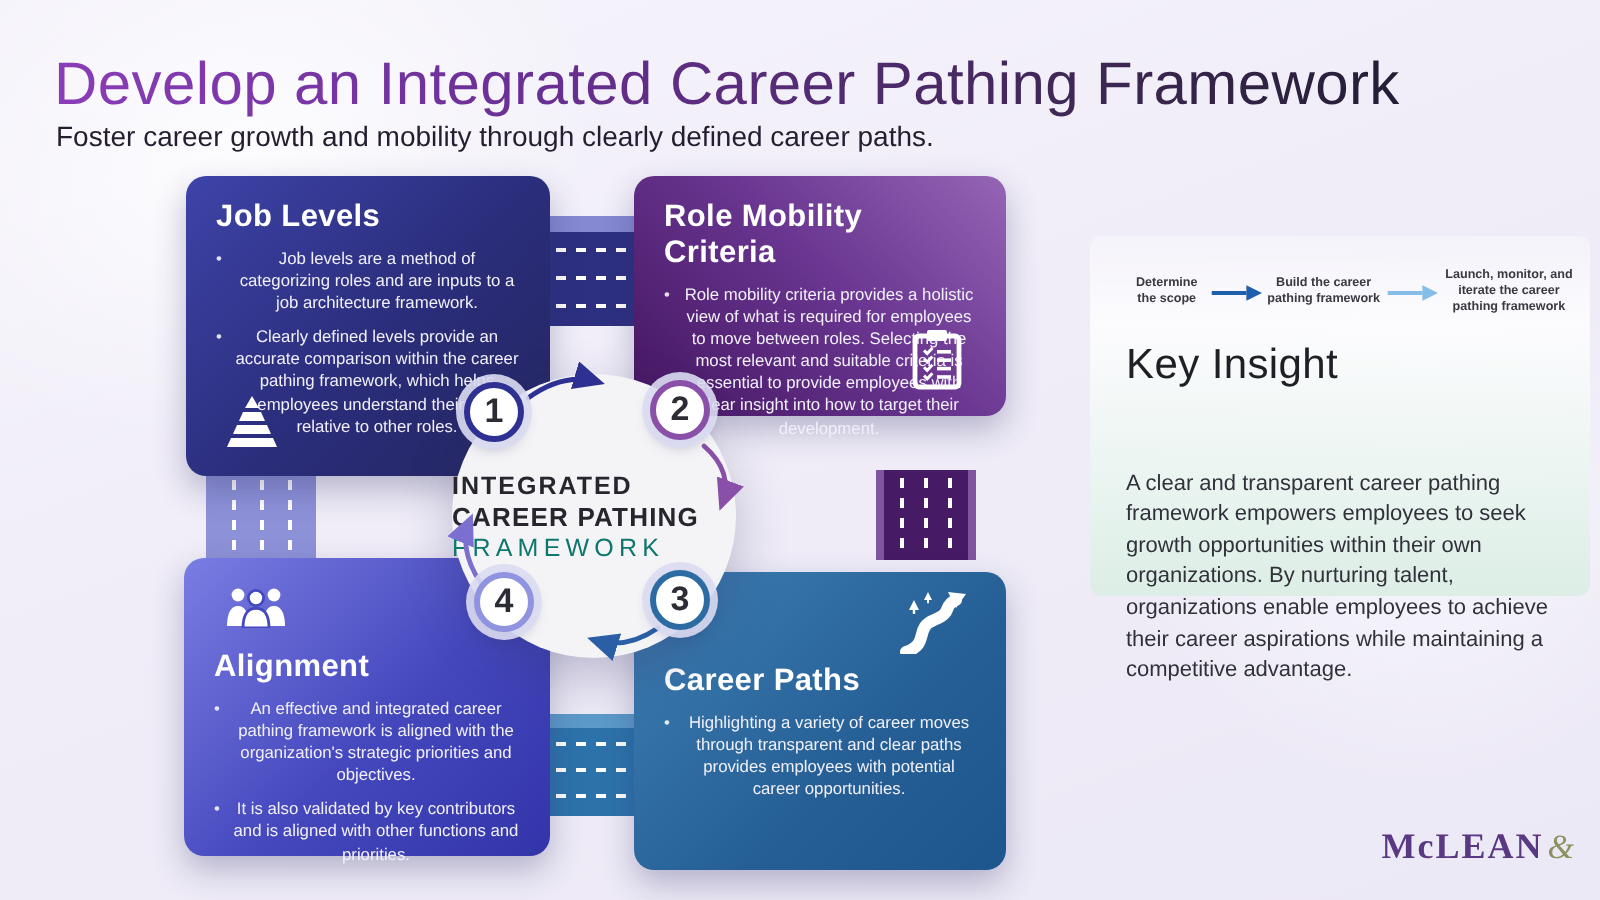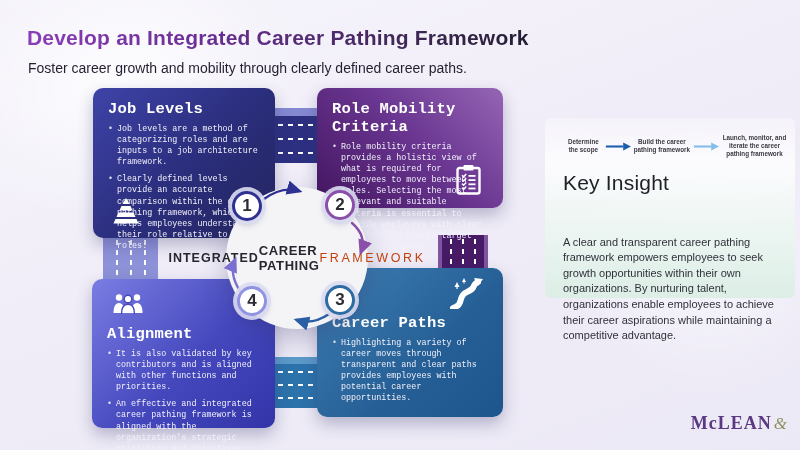--- a/index.html
+++ b/index.html
@@ -6,21 +6,21 @@
   html,body { width:800px; height:450px; }
   body { font-family:"Liberation Sans", sans-serif; }
   .canvas { position:relative; width:800px; height:450px; overflow:hidden;
             background: linear-gradient(160deg,#f6f4fb 0%,#f0edf8 45%,#ece9f6 100%); }
   .bg-decor { position:absolute; pointer-events:none; }
   .bg1 { left:-90px; top:-70px; width:420px; height:300px; transform:rotate(-18deg);
          background: radial-gradient(ellipse at center, rgba(255,255,255,.8), rgba(255,255,255,0) 62%); }
   .bg2 { right:-80px; top:100px; width:340px; height:320px;
          background: radial-gradient(ellipse at center, rgba(255,255,255,.5), rgba(255,255,255,0) 60%); }
 
-  .title { position:absolute; left:27px; top:26px; font-size:21px; font-weight:700; letter-spacing:.2px;
+  .title { position:absolute; left:27px; top:26px; font-size:30px; font-weight:400; letter-spacing:.2px;
            background: linear-gradient(90deg,#8a3db8 0%,#6a2f94 35%,#3c2752 78%,#241d35 100%);
            -webkit-background-clip:text; background-clip:text; -webkit-text-fill-color:transparent; color:transparent; }
   .subtitle { position:absolute; left:28px; top:60px; font-size:14px; color:#241e30; }
 
   
   .conn { position:absolute; z-index:1; }
   .conn-top    { left:273px; top:108px; width:46px; height:55px;
                  background: linear-gradient(180deg,#8489d2 0 8px,#2d3080 8px 100%); }
   .conn-bottom { left:273px; top:357px; width:46px; height:51px;
                  background: linear-gradient(180deg,#5d9bcb 0 7px,#2d73ab 7px 100%); }
@@ -31,42 +31,42 @@
             background: repeating-linear-gradient(90deg,#fff 0,#fff 5px,transparent 5px,transparent 10px); }
   .conn-top .dash-h:nth-child(1){top:16px} .conn-top .dash-h:nth-child(2){top:30px} .conn-top .dash-h:nth-child(3){top:44px}
   .conn-bottom .dash-h:nth-child(1){top:14px} .conn-bottom .dash-h:nth-child(2){top:27px} .conn-bottom .dash-h:nth-child(3){top:40px}
   .dash-v { position:absolute; width:2px; top:4px; bottom:4px;
             background: repeating-linear-gradient(180deg,#fff 0,#fff 5px,transparent 5px,transparent 10px); }
   .conn-left .dash-v:nth-child(1){left:13px} .conn-left .dash-v:nth-child(2){left:27px} .conn-left .dash-v:nth-child(3){left:41px}
   .conn-right .dash-v:nth-child(1){left:12px} .conn-right .dash-v:nth-child(2){left:24px} .conn-right .dash-v:nth-child(3){left:36px}
 
   
   .quad { position:absolute; z-index:2; border-radius:10px; color:#fff; padding:12px 15px;
-          box-shadow:0 7px 16px rgba(45,45,100,.30);font-family:Liberation Mono, monospace; }
+          box-shadow:0 7px 16px rgba(45,45,100,.30); }
   .q1 { left:93px;  top:88px;  width:182px; height:150px; background:linear-gradient(135deg,#3e43a8 0%,#2a2d7a 55%,#24265f 100%); }
   .q2 { left:317px; top:88px;  width:186px; height:120px; background:linear-gradient(225deg,#9565b5 0%,#6a3691 45%,#431560 100%); }
-  .q3 { left:317px; top:268px; width:186px; height:149px; background:linear-gradient(135deg,#3f7fb4 0%,#255f95 60%,#1d568c 100%); }
+  .q3 { left:317px; top:286px; width:186px; height:149px; background:linear-gradient(135deg,#3f7fb4 0%,#255f95 60%,#1d568c 100%); }
   .q4 { left:92px;  top:279px; width:183px; height:149px; background:linear-gradient(135deg,#7a7de2 0%,#4548bd 55%,#3234a8 100%); }
   .quad h3 { font-size:15.5px; font-weight:700; letter-spacing:.2px; margin-bottom:6px; }
-  .quad ul { list-style:none; }
+  .quad ul { list-style:none;text-align:center; }
   .quad li { position:relative; padding-left:9px; margin-bottom:6px; font-size:8.4px; line-height:1.32; color:#f1f0fa; }
   .quad li::before { content:"•"; position:absolute; left:0; top:0; font-size:8.4px; color:rgba(255,255,255,.85); }
   .q-icon { position:absolute; }
   .q1 .q-icon { left:19px; bottom:14px; }
   .q2 .q-icon { right:21px; bottom:13px; }
   .q3 .icon-row { height:34px; } .q3 .q-icon { right:20px; top:9px; }
   .q4 .icon-row { height:34px; } .q4 .q-icon { left:19px; top:13px; }
 
   
   .center-circle { position:absolute; z-index:3; left:226px; top:187px; width:142px; height:142px; border-radius:50%;
                    background:#f4f4f7; box-shadow:0 10px 26px rgba(50,50,100,.28);
-                   display:flex; flex-direction:row; align-items:center; justify-content:center; }
+                   display:flex; flex-direction:column; align-items:flex-start; justify-content:center; }
   .cc1 { font-size:12.5px; font-weight:700; letter-spacing:1px; color:#26262e; }
   .cc2 { font-size:13px;  font-weight:700; letter-spacing:.6px; color:#26262e; margin:1px 0; }
-  .cc3 { font-size:12.5px; font-weight:400; letter-spacing:2.6px; color:#c2410c; }
+  .cc3 { font-size:12.5px; font-weight:400; letter-spacing:2.6px; color:#0f766e; }
 
   .arrows { position:absolute; left:0; top:0; z-index:4; pointer-events:none; }
 
   .badge { position:absolute; z-index:5; width:30px; height:30px; border-radius:50%; background:#fff;
            display:flex; align-items:center; justify-content:center; font-size:17px; font-weight:700; color:#2c2c34;
            box-shadow:0 0 0 4px rgba(219,220,242,.9), 0 3px 7px rgba(50,50,100,.35); }
   .n1 { left:232px; top:191px; border:3px solid #2e3192; }
   .n2 { left:325px; top:190px; border:3px solid #8a4fa8; }
   .n3 { left:325px; top:285px; border:3px solid #2d6ca3; }
   .n4 { left:237px; top:286px; border:3px solid #8f93e0; }
@@ -183,22 +183,22 @@
         <circle cx="8" cy="5.5" r="3.2"></circle>
           <path d="M2.5,21 C2.5,14.5 4.5,11 8,11 C11.5,11 13.5,14.5 13.5,21 Z"></path>
         <circle cx="26" cy="5.5" r="3.2"></circle>
           <path d="M20.5,21 C20.5,14.5 22.5,11 26,11 C29.5,11 31.5,14.5 31.5,21 Z"></path>
         <circle cx="17" cy="7" r="3.8" stroke="#4548bd" stroke-width="1.4"></circle>
         <path d="M10.5,22 C10.5,15 13,12.2 17,12.2 C21,12.2 23.5,15 23.5,22 Z" stroke="#4548bd" stroke-width="1.4"></path>
       </g>
     </svg>
     <h3>Alignment</h3>
     <ul>
+      <li><span>An effective and integrated career pathing framework is aligned with the organization's strategic priorities and objectives.</span></li>
       <li><span>It is also validated by key contributors and is aligned with other functions and priorities.</span></li>
-      <li><span>An effective and integrated career pathing framework is aligned with the organization's strategic priorities and objectives.</span></li>
     </ul>
   </div>
 
   <div class="center-circle">
     <div class="cc1">INTEGRATED</div>
     <div class="cc2">CAREER PATHING</div>
     <div class="cc3">FRAMEWORK</div>
   </div>
 
   <svg class="arrows" width="800" height="450" viewBox="0 0 800 450">

